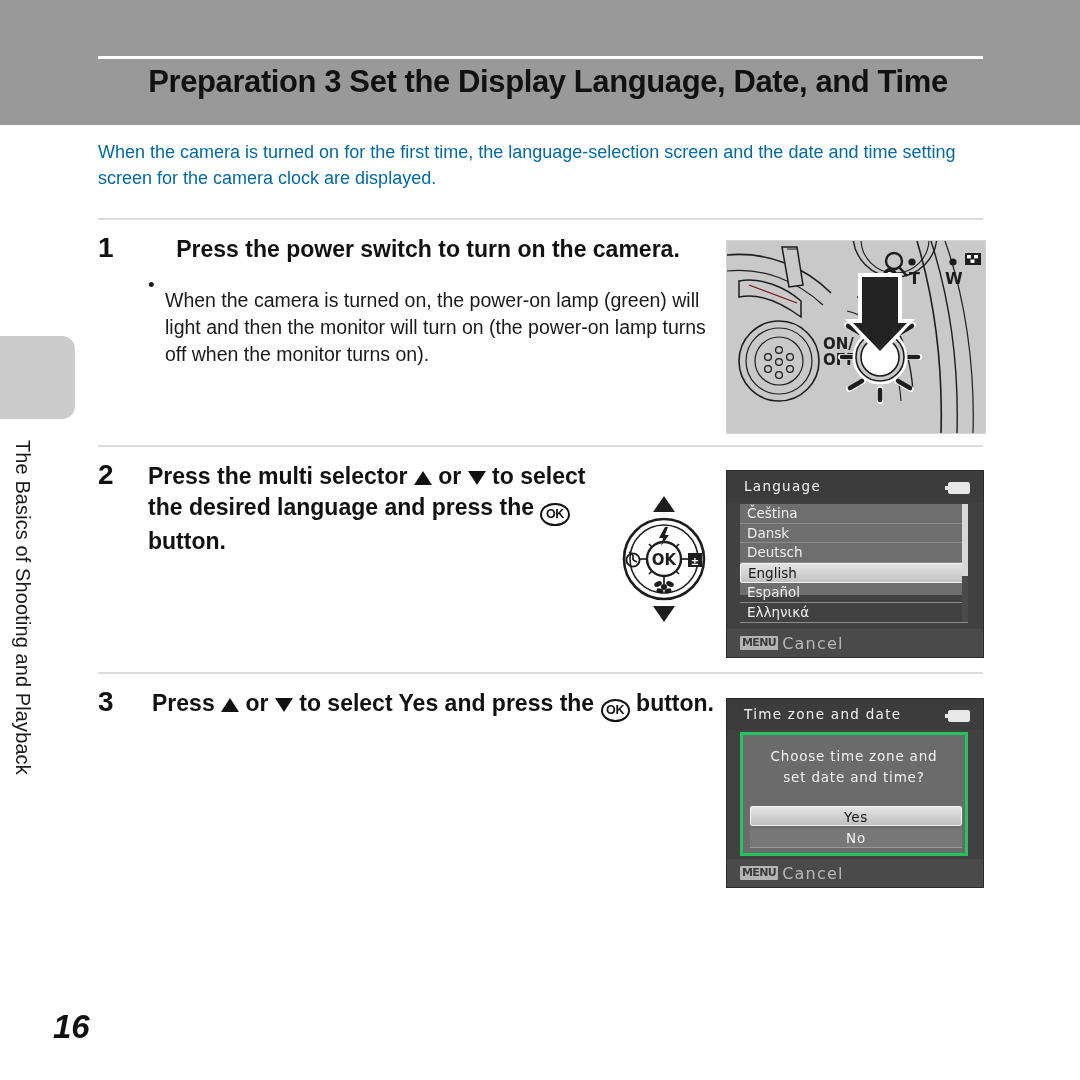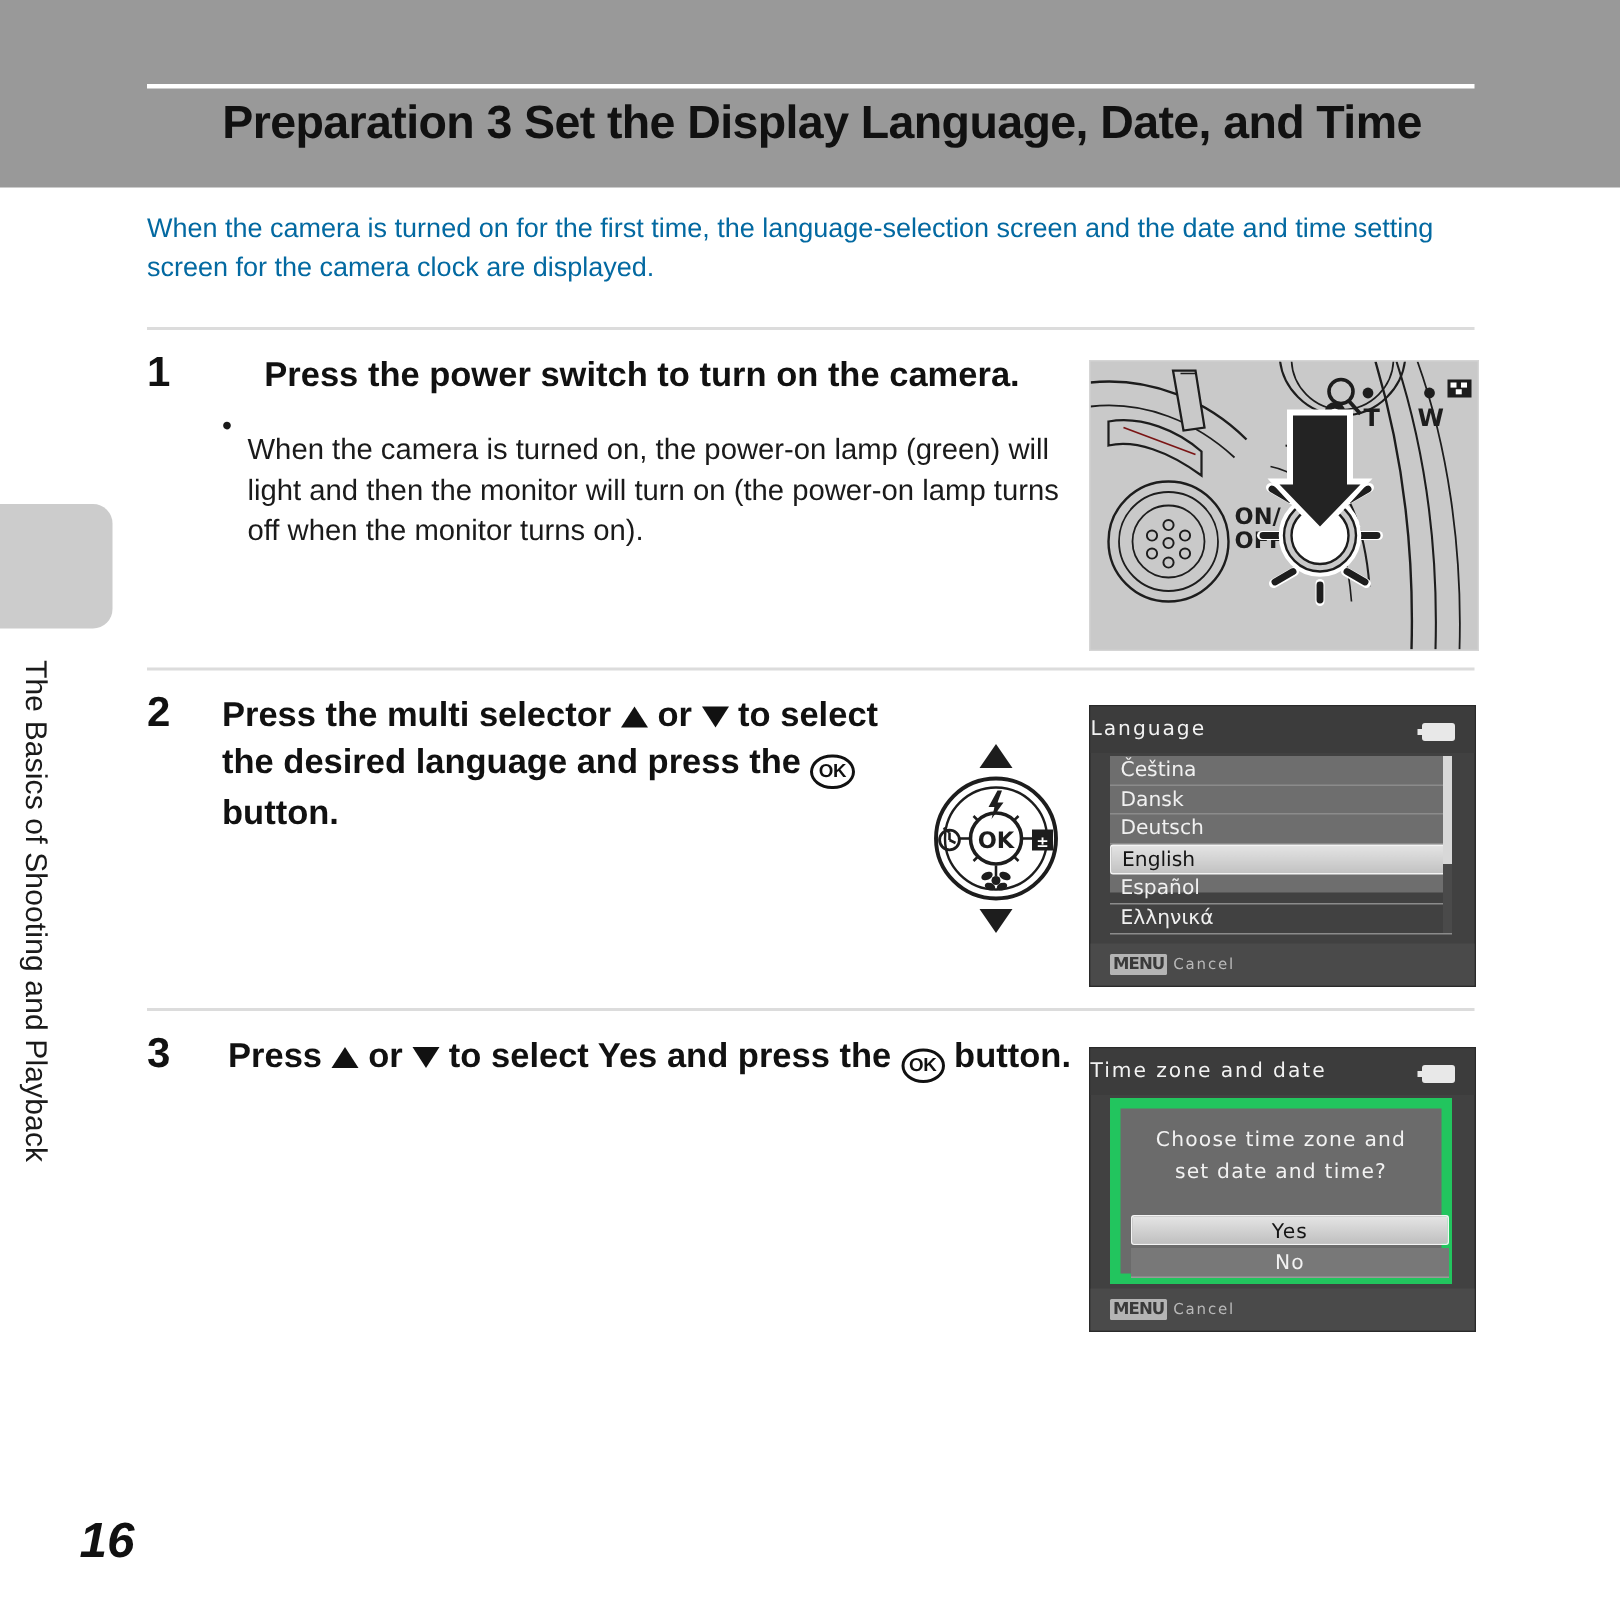--- a/index.html
+++ b/index.html
@@ -182,20 +182,21 @@
   .sc-title {
     position: absolute;
     left: 0; top: 0;
     width: 100%;
     height: 31px;
     background: #3c3c3c;
     color: #f2f2f2;
     font-size: 13.5px;
     letter-spacing: 1.3px;
     line-height: 31px;
+    padding-left: 17px;
     box-sizing: border-box;
   }
   .batt-icon {
     position: absolute;
     right: 13px;
     top: 11px;
     width: 20px;
     height: 10px;
     border: 1.6px solid #e8e8e8;
     border-radius: 2px;
@@ -270,34 +271,34 @@
     color: #3a3a3a;
     font-size: 11px;
     font-weight: bold;
     letter-spacing: -0.6px;
     padding: 1px 2px;
     border-radius: 1px;
     line-height: 1.1;
   }
   .cancel-text {
     color: #b9b9b9;
-    font-size: 10px;
+    font-size: 16px;
     letter-spacing: 1.2px;
     margin-left: 4px;
   }
 
   
   .tz-body {
     position: absolute;
     left: 13px;
     top: 33px;
     width: 228px;
     height: 124px;
     background: #6b6b6b;
-    border: 7px solid #22c55e;
+    border: 3px solid #22c55e;
     box-sizing: border-box;
   }
   .tz-msg {
     position: absolute;
     left: 0; top: 11px;
     width: 100%;
     text-align: center;
     color: #f2f2f2;
     font-size: 13.5px;
     line-height: 1.52;

